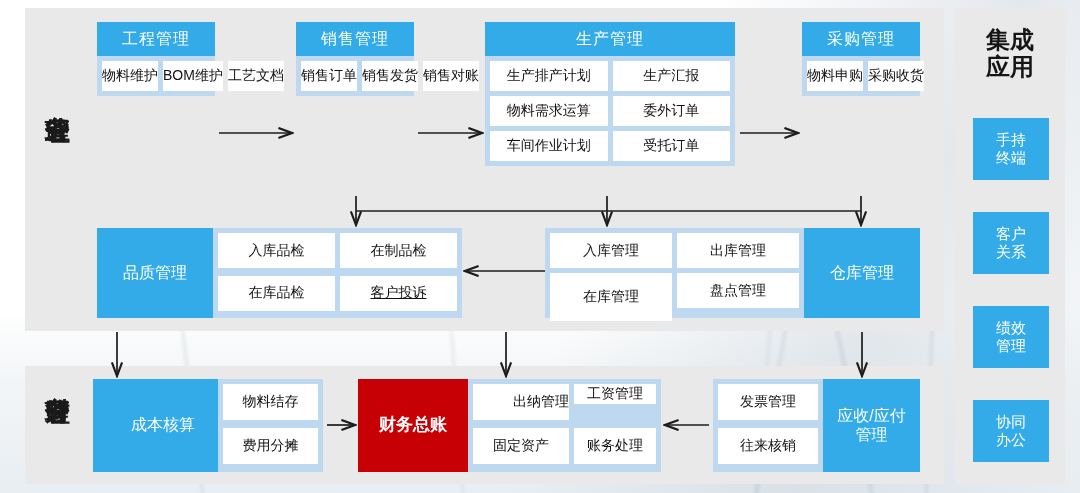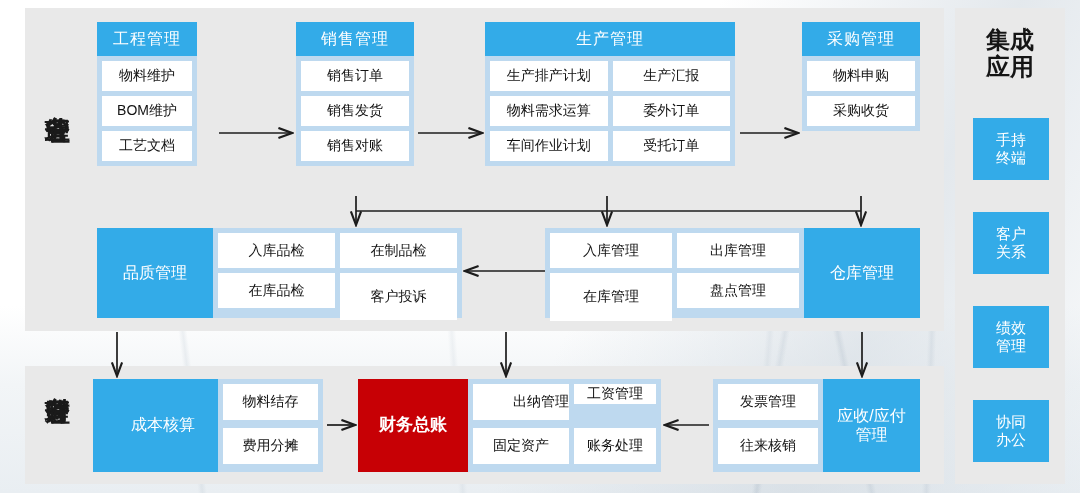--- a/index.html
+++ b/index.html
@@ -59,21 +59,21 @@
     background:#33ABE8;color:#ffffff;
     font-size:16px;font-weight:400;
     display:flex;align-items:center;justify-content:center;
     height:34px;letter-spacing:1px;
   }
   .mod-body{
     background:#bed9ef;
     padding:5px;
     display:grid;gap:5px;
   }
-  .mod-body.one-col{grid-template-columns:1fr;}
+  .mod-body.one-col{grid-template-columns:1fr 1fr 1fr;}
   .mod-body.two-col{grid-template-columns:1fr 1fr;}
   .item{
     background:#ffffff;color:#121212;
     font-size:14px;font-weight:400;
     height:30px;
     display:flex;align-items:center;justify-content:center;
     white-space:nowrap;
   }
 
   
@@ -117,21 +117,21 @@
 
 <div id="bg-photo">
     <div class="streak"></div>
   </div>
 
 <div id="canvas">
 
   <div class="panel" id="panel-business"></div>
   <div class="side-label" id="label-business">业务管理</div>
 
-  <div class="module" id="mod-engineering" style="left:97px;top:22px;width:100px;">
+  <div class="module" id="mod-engineering" style="left:97px;top:22px;width:118px;">
     <div class="mod-head">工程管理</div>
     <div class="mod-body one-col">
       <div class="item">物料维护</div>
       <div class="item">BOM维护</div>
       <div class="item">工艺文档</div>
     </div>
   </div>
 
   <div class="module" id="mod-sales" style="left:296px;top:22px;width:118px;">
     <div class="mod-head">销售管理</div>
@@ -161,21 +161,21 @@
       <div class="item">采购收货</div>
     </div>
   </div>
 
   <div class="module side" id="mod-quality" style="left:97px;top:228px;width:365px;height:90px;">
     <div class="side-head" style="width:116px;">品质管理</div>
     <div class="side-body two-col">
       <div class="item" style="height:35px;">入库品检</div>
       <div class="item" style="height:35px;">在制品检</div>
       <div class="item" style="height:35px;">在库品检</div>
-      <div class="item" style="height:47px;">客户投诉</div>
+      <div class="item" style="height:35px;text-decoration:underline;">客户投诉</div>
     </div>
   </div>
 
   <div class="module side" id="mod-warehouse" style="left:545px;top:228px;width:375px;height:90px;">
     <div class="side-body two-col">
       <div class="item" style="height:35px;">入库管理</div>
       <div class="item" style="height:35px;">出库管理</div>
       <div class="item" style="height:48px;">在库管理</div>
       <div class="item" style="height:35px;">盘点管理</div>
     </div>

